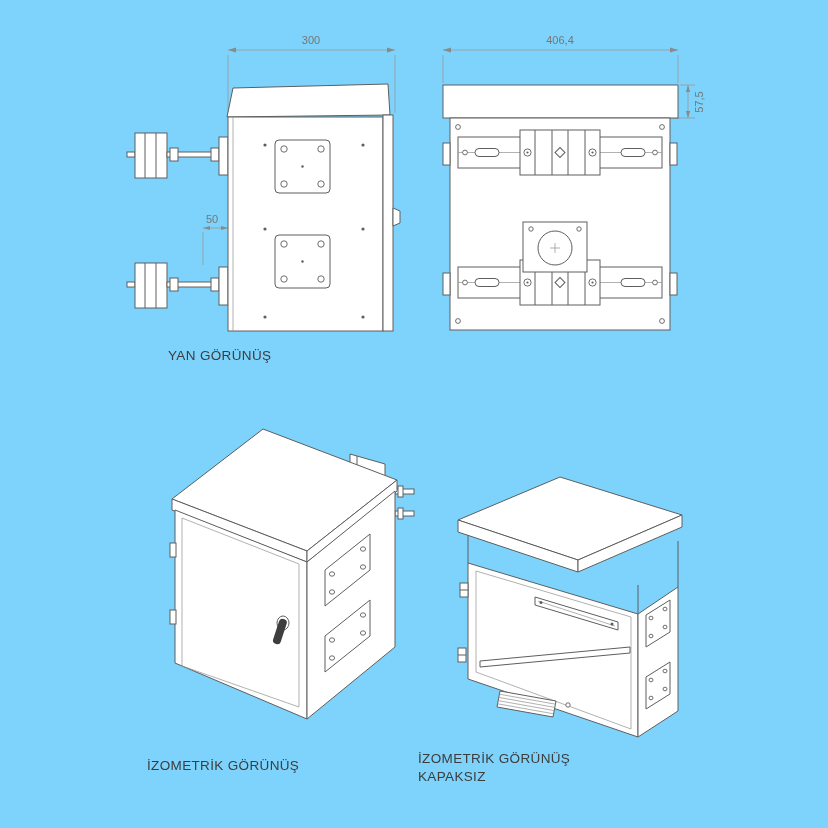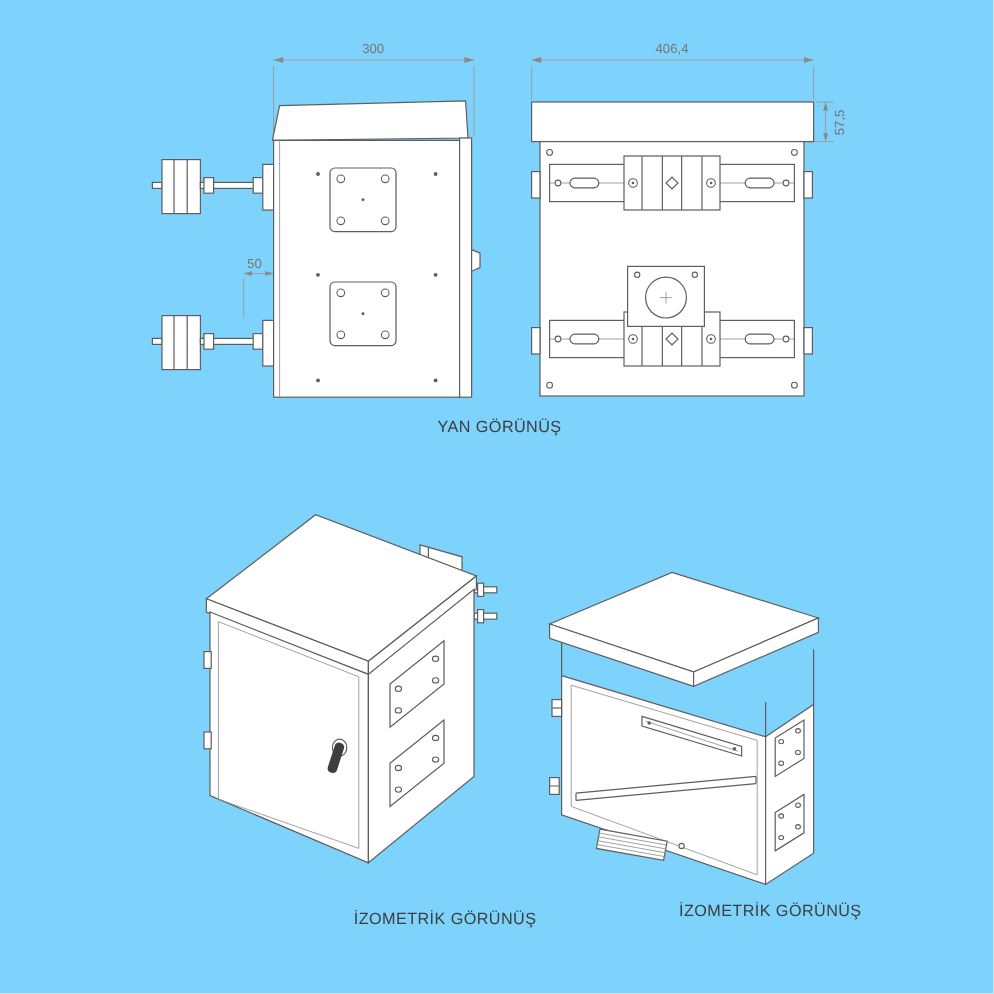--- a/index.html
+++ b/index.html
@@ -1,20 +1,20 @@
 <!DOCTYPE html>
 <html><head>
 <meta charset="utf-8">
 <style>
   * { margin:0; padding:0; box-sizing:border-box; }
   html,body { background:#ffffff; }
   body { width:828px; height:828px; font-family:"Liberation Sans", sans-serif; }
   .sheet { position:relative; width:828px; height:828px; background:#7dd3fc; overflow:hidden; }
   .panel { position:absolute; display:block; overflow:visible; }
-  .caption { position:absolute; text-align:right; font-size:13.5px; color:#3d3d3d;
+  .caption { position:absolute; text-align:left; font-size:13.5px; color:#3d3d3d;
              letter-spacing:.35px; line-height:18px; }
   
   .ln   { fill:none; stroke:#5e5e5e; stroke-width:1; }
   .fw   { fill:#ffffff; stroke:#5e5e5e; stroke-width:1; }
   .thin { fill:none; stroke:#8f8f8f; stroke-width:.7; }
   .dim-l{ stroke:#9b9b9b; stroke-width:.8; fill:none; }
   .arr  { fill:#8a8a8a; stroke:none; }
   .dim-t{ fill:#767676; font-size:11px; font-family:"Liberation Sans",sans-serif; }
   .screw{ fill:#ffffff; stroke:#5e5e5e; stroke-width:.9; }
   .dot  { fill:#5e5e5e; stroke:none; }
@@ -298,15 +298,16 @@
       <ellipse class="screw" cx="225" cy="206" rx="2" ry="1.8"></ellipse>
       <ellipse class="screw" cx="211" cy="233" rx="2" ry="1.8"></ellipse>
       <ellipse class="screw" cx="225" cy="224" rx="2" ry="1.8"></ellipse>
     </g>
   </svg>
 
   <div class="caption" style="left:168px; top:347px; width:300px;">YAN GÖRÜNÜŞ</div>
   <div class="caption" style="left:147px; top:757px; width:300px;">İZOMETRİK GÖRÜNÜŞ</div>
   <div class="caption" style="left:418px; top:750px; width:300px;">
     <div>İZOMETRİK GÖRÜNÜŞ</div>
+    <div>KAPAKSIZ</div>
   </div>
 
 </div>
 
 </body></html>

